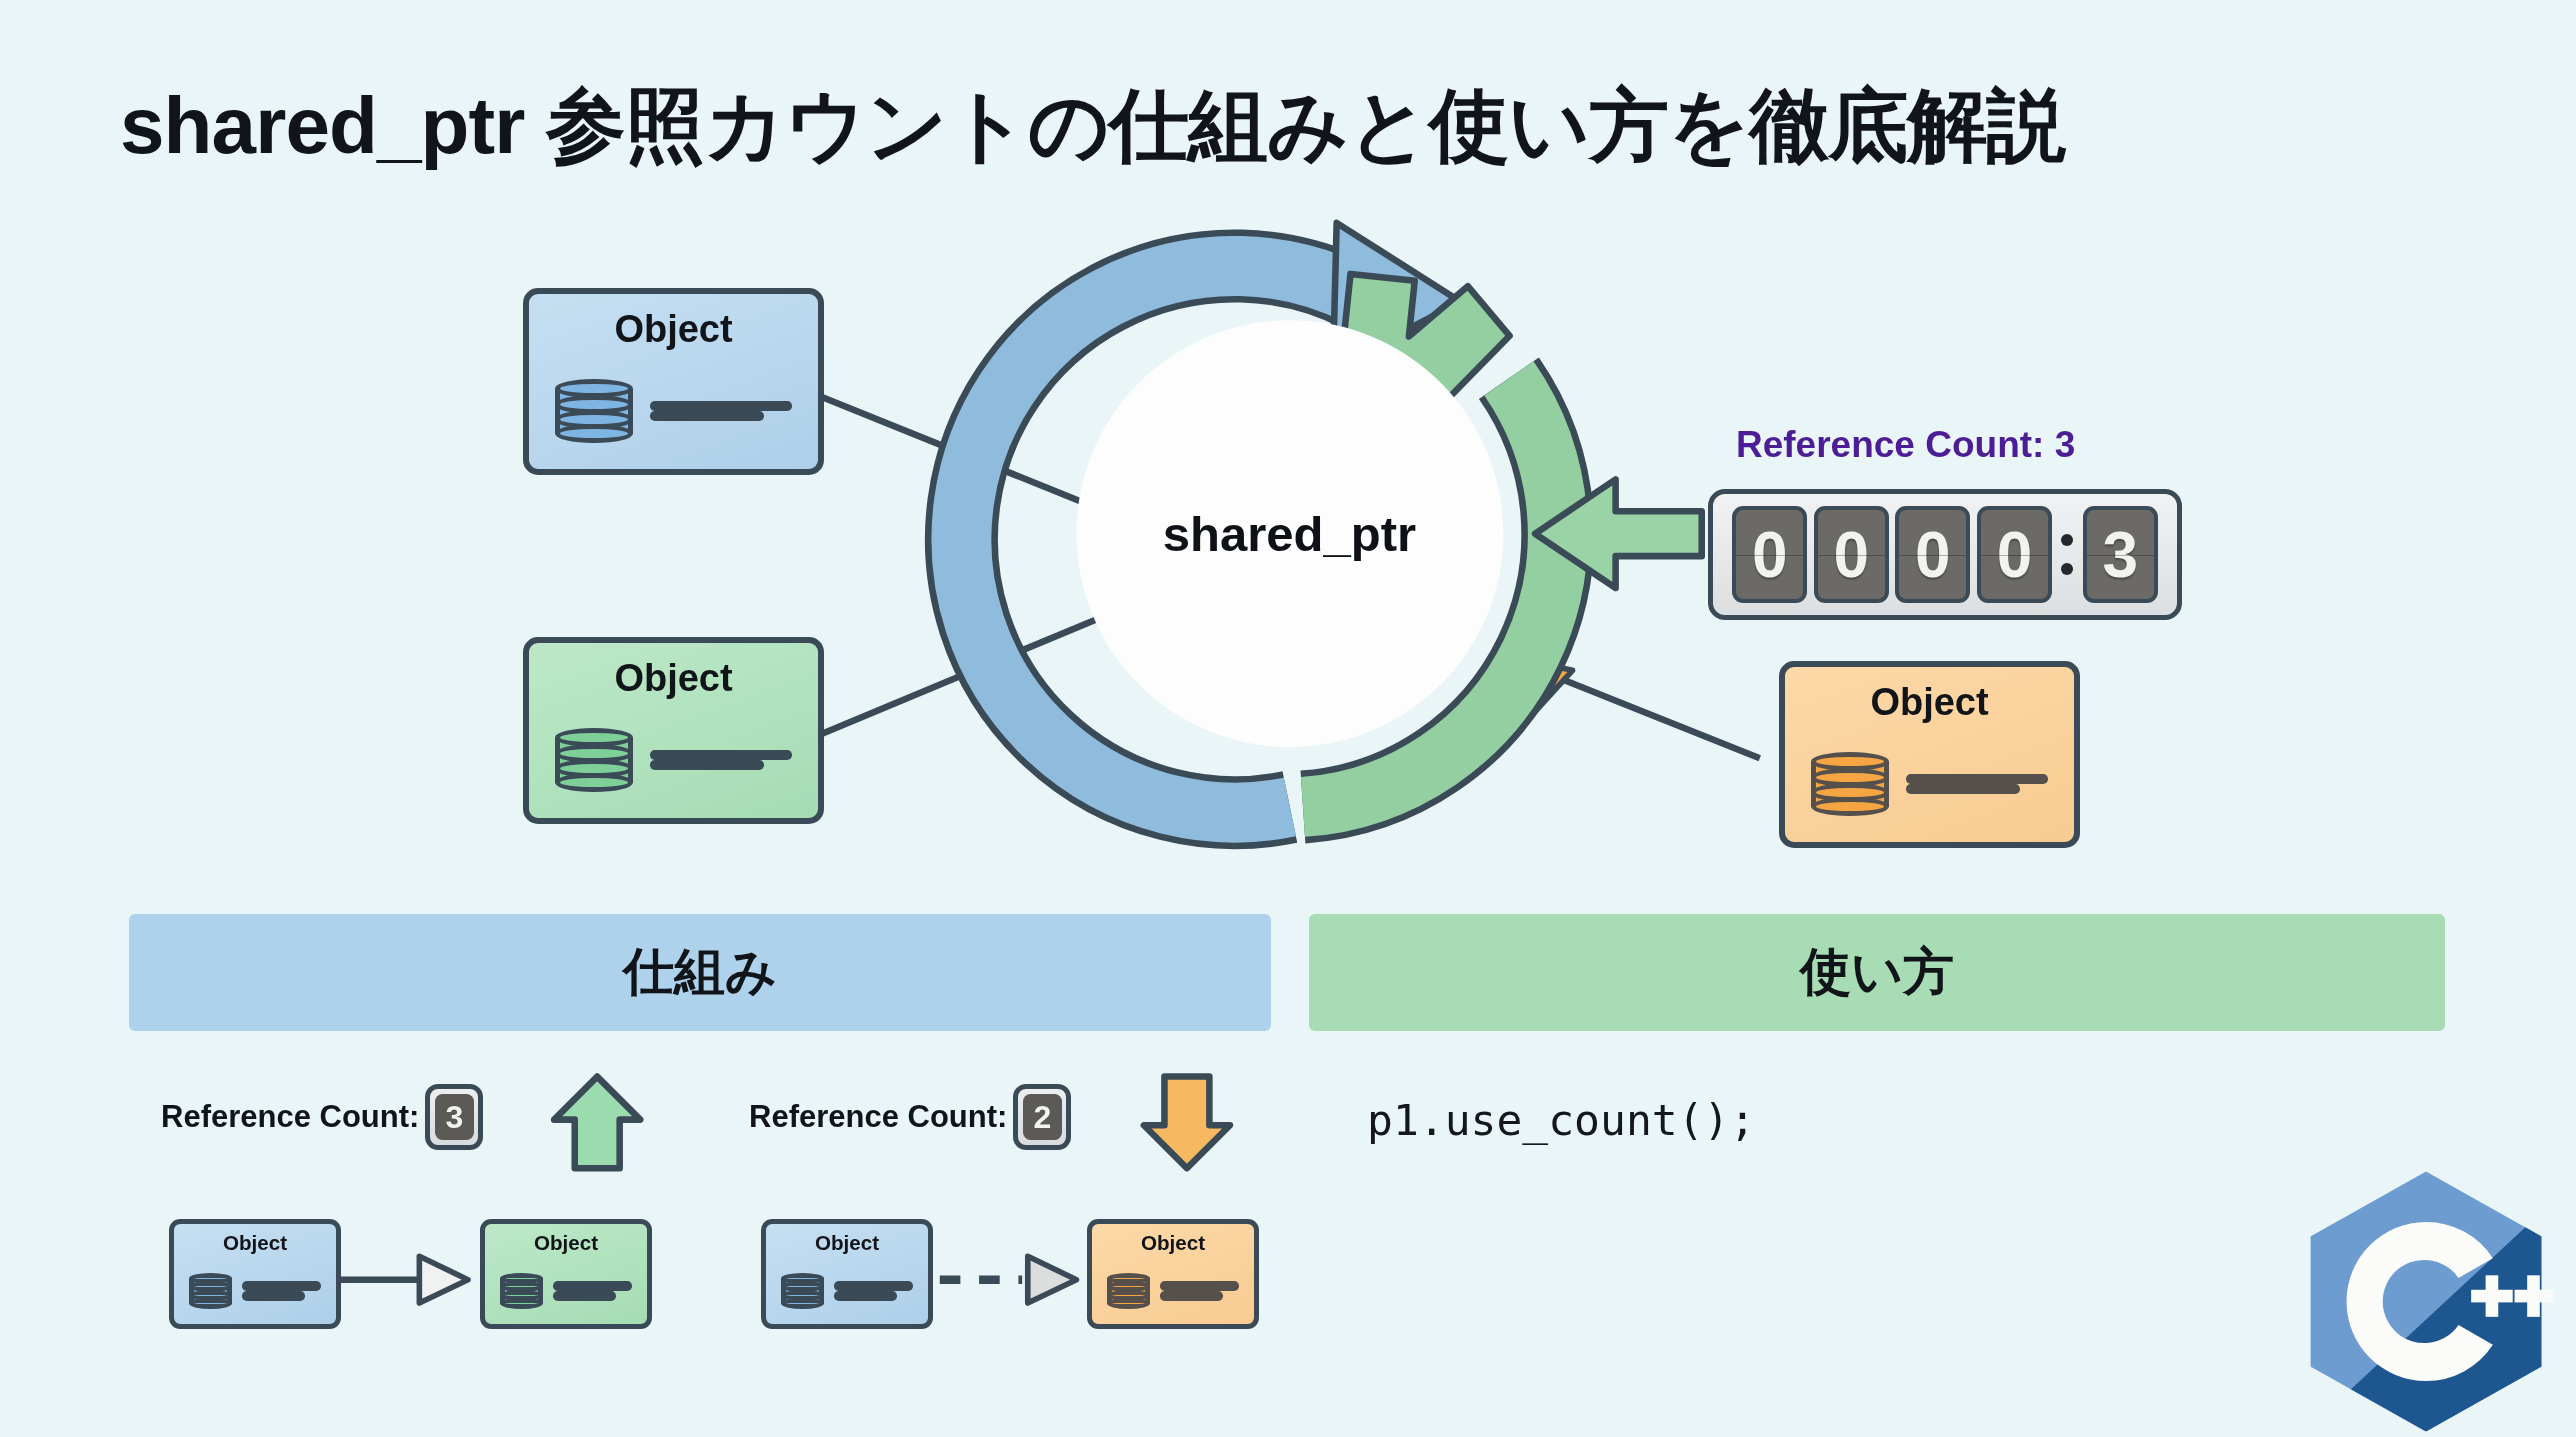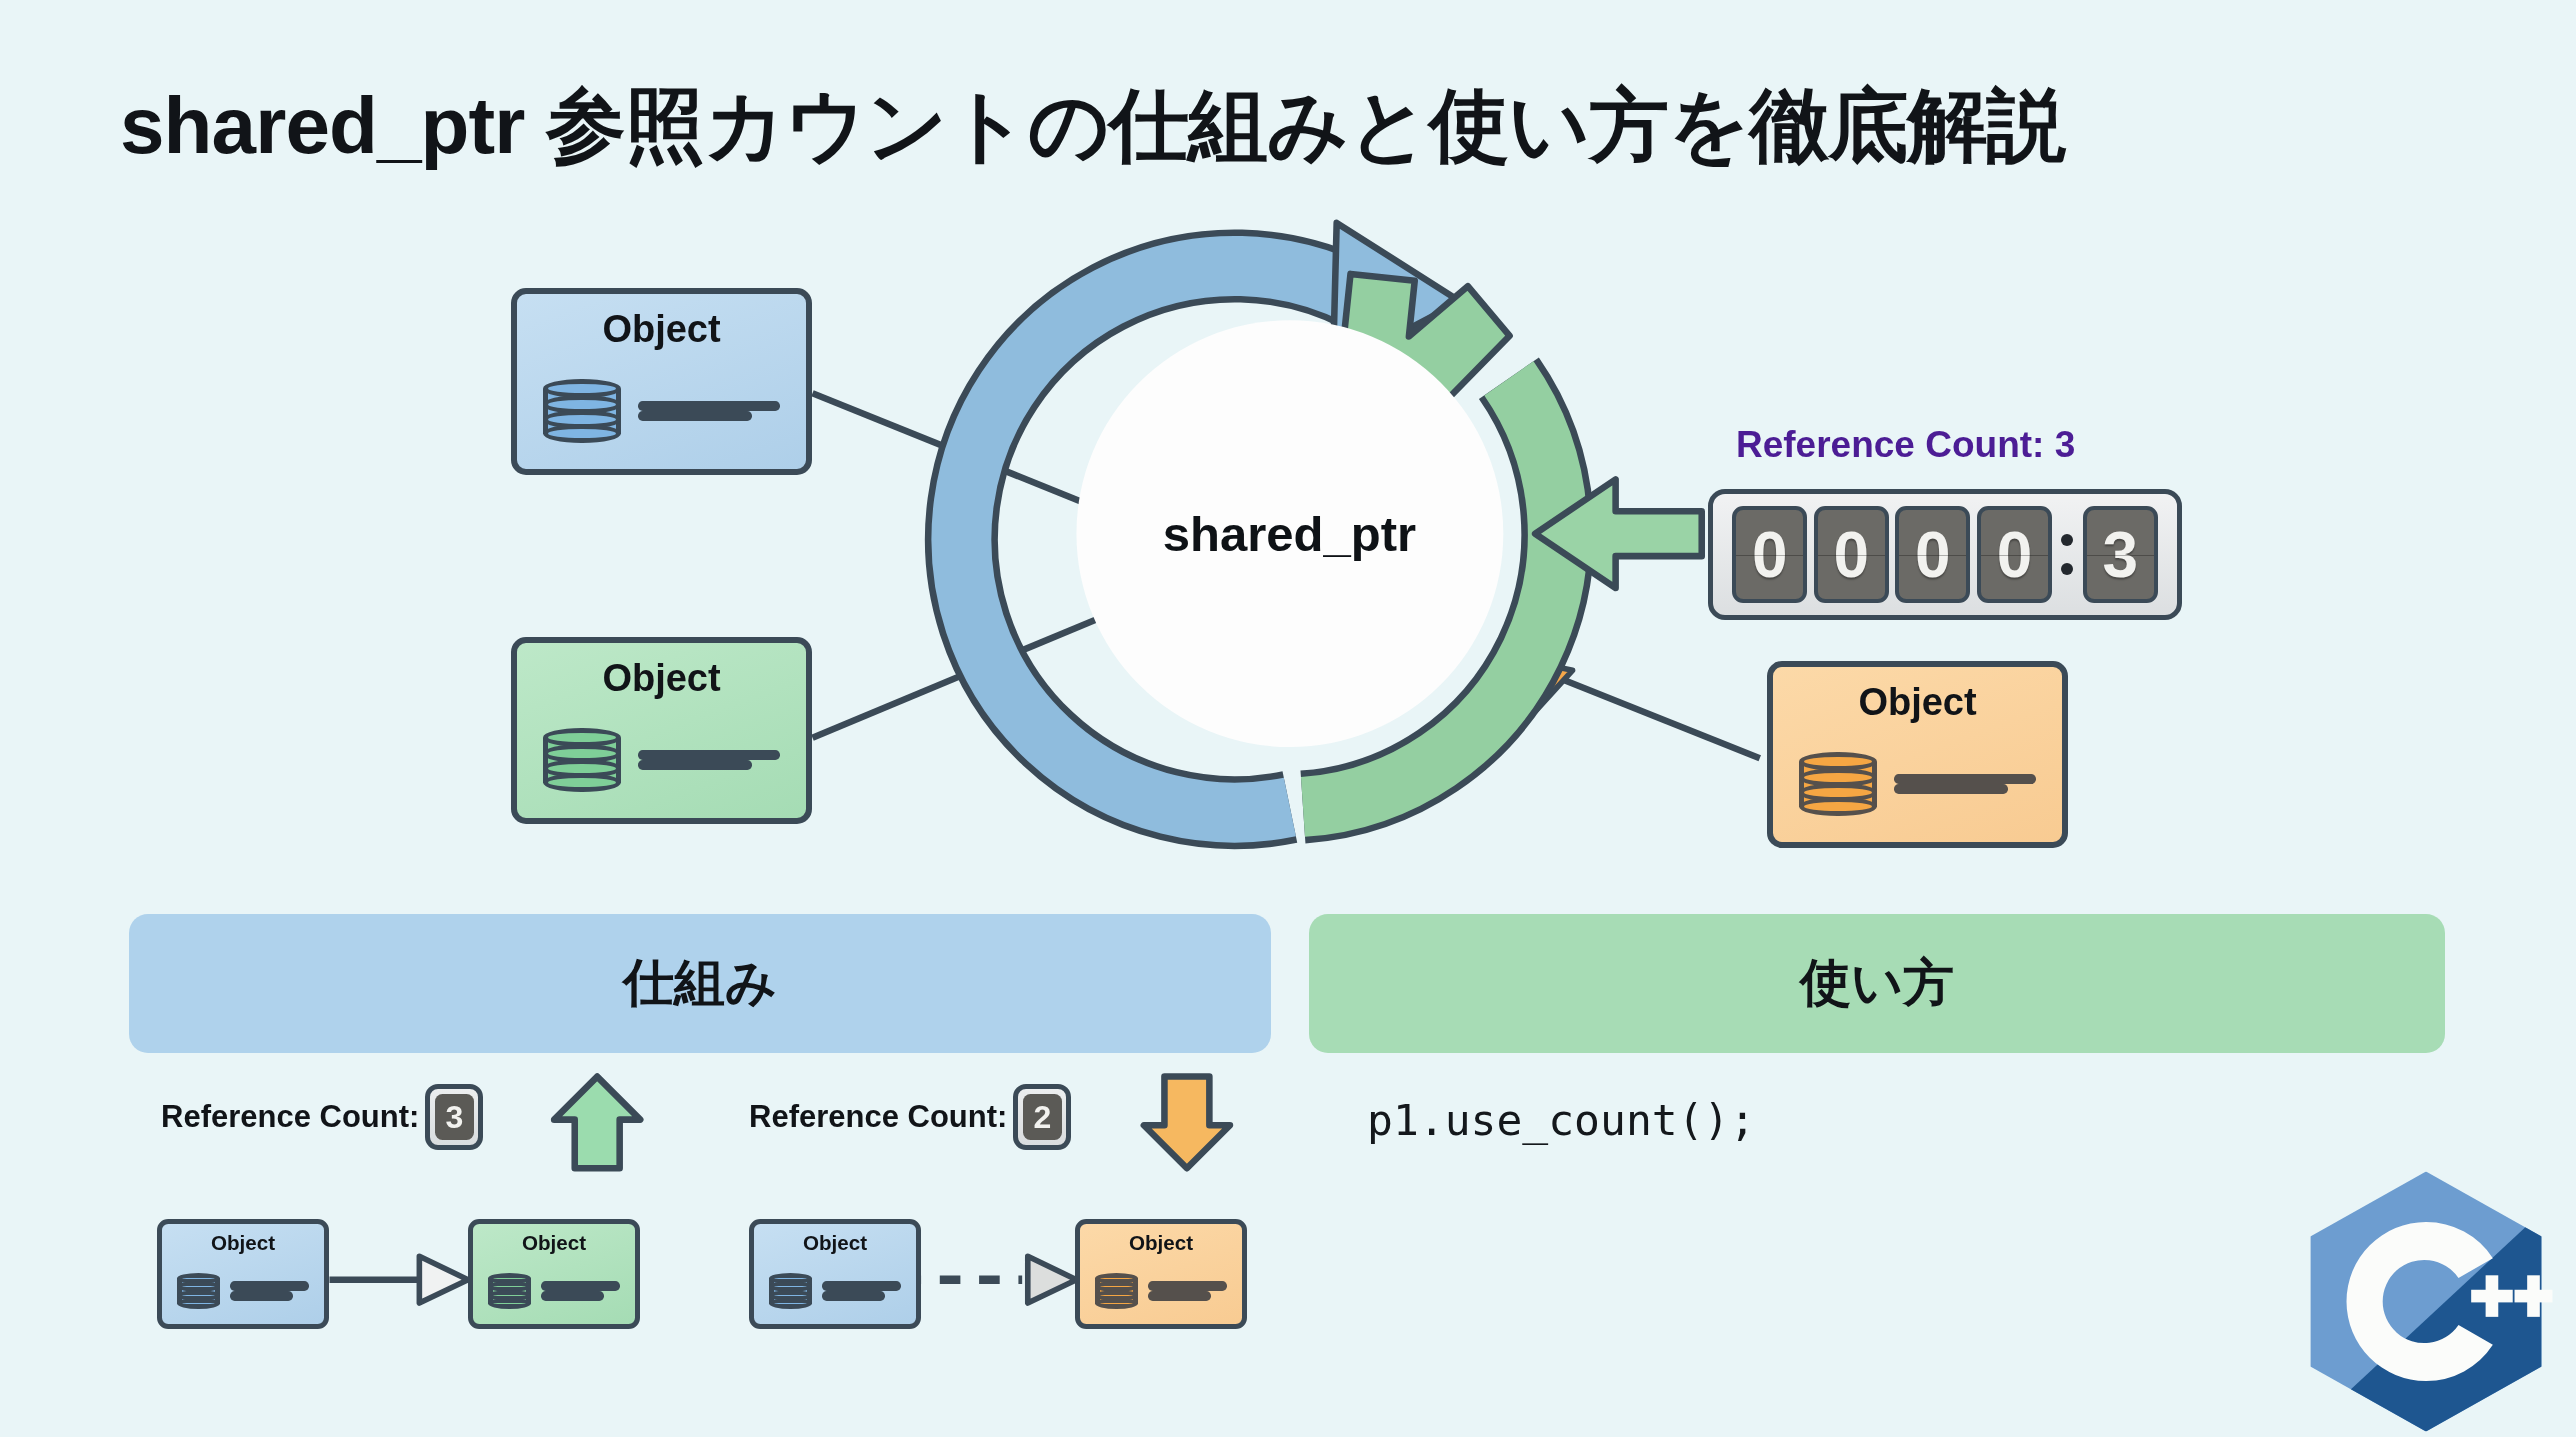--- a/index.html
+++ b/index.html
@@ -15,20 +15,21 @@
   #title{
     position:absolute;left:120px;top:73px;
     font-size:80px;font-weight:bold;color:#111418;
     letter-spacing:-0.9px;white-space:nowrap;
   }
 
   
   .obj-card{
     position:absolute;border:6.6px solid #3b4a57;border-radius:15px;
     box-sizing:border-box;
+    margin-left:12px;
   }
   .obj-card .obj-title{
     position:absolute;left:0;right:0;top:8%;
     text-align:center;font-size:38px;font-weight:bold;color:#111418;
   }
   .obj-card .obj-body{
     position:absolute;left:9%;right:9%;top:44%;bottom:10%;
     display:flex;align-items:center;gap:7%;
   }
   .db{width:33%;height:80%;position:relative;flex:none;}
@@ -91,21 +92,21 @@
     display:flex;align-items:center;justify-content:center;
     position:relative;line-height:1;
     text-shadow:0 1.9px 1.9px rgba(0,0,0,.35);
   }
   .flip::after{content:"";position:absolute;left:0;right:0;top:50%;height:1.9px;background:rgba(0,0,0,.28);}
   .colon{display:flex;flex-direction:column;gap:17px;padding:0 2.8px;}
   .colon i{display:block;width:12px;height:12px;border-radius:50%;background:#23282e;}
 
   
   .sec-bar{
-    position:absolute;height:139px;border-radius:19px;
+    position:absolute;height:117px;border-radius:6px;
     display:flex;align-items:center;justify-content:center;
     font-size:51px;font-weight:bold;color:#111418;
   }
   #sec-left{left:129px;top:914px;width:1142px;background:#afd2ec;}
   #sec-right{left:1309px;top:914px;width:1136px;background:#a7dcb5;}
 
   
   .rc-mini{position:absolute;display:flex;align-items:center;gap:6px;}
   .rc-mini .lbl{font-size:31px;font-weight:bold;color:#111418;white-space:nowrap;}
   .mini-chip{

